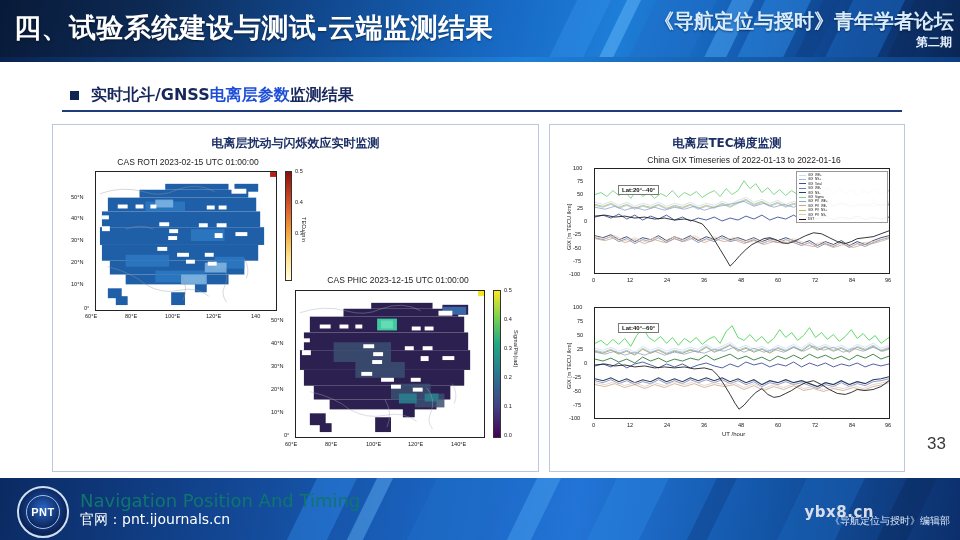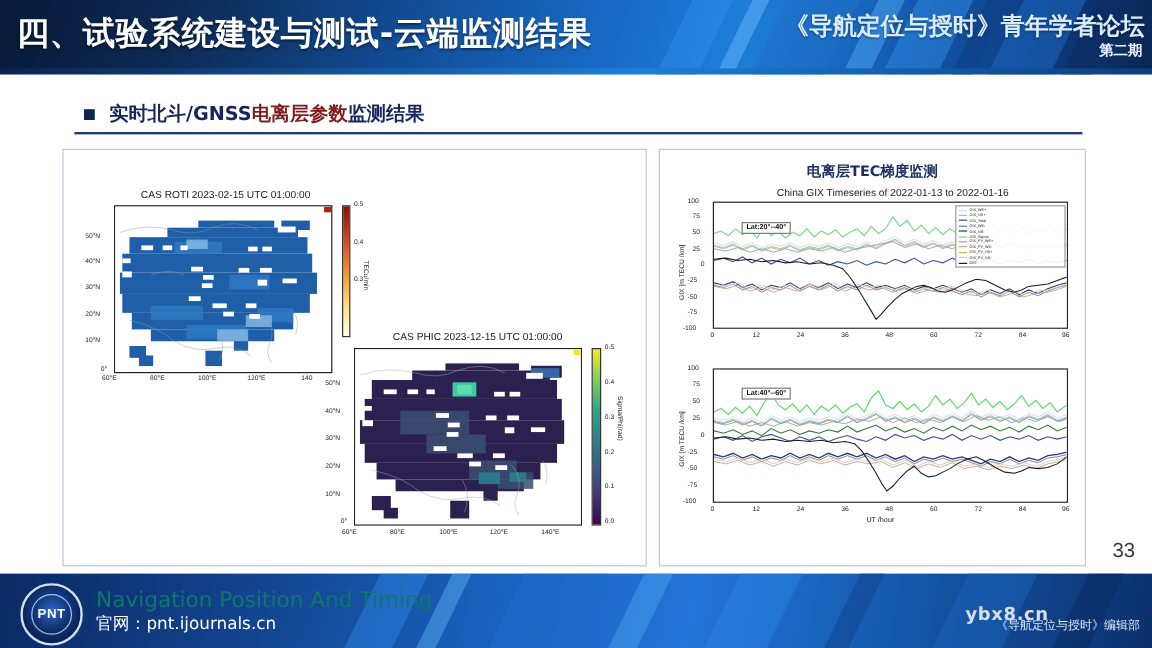--- a/index.html
+++ b/index.html
@@ -54,21 +54,21 @@
     display: flex; align-items: center; gap: 12px;
     border-bottom: 2px solid #1f3b7a;
   }
   .bullet-sq {
     width: 9px; height: 9px; background: #10254f; flex: 0 0 auto;
     margin-left: 8px;
   }
   .section-title { font-size: 16px; font-weight: 700; white-space: nowrap;
     font-family: "DejaVu Sans", sans-serif; }
   .seg-navy { color: #17275c; }
-  .seg-red  { color: #7f1d1d; }
+  .seg-red  { color: #1d4ed8; }
 
   
   .panel {
     position: absolute; background: #ffffff;
     border: 1px solid #b9c7e0;
   }
   .panel-left  { left: 52px;  top: 124px; width: 487px; height: 348px; }
   .panel-right { left: 549px; top: 124px; width: 356px; height: 348px; }
   .panel-title {
     text-align: center; font-size: 12px; font-weight: 700; color: #1b2f64;
@@ -109,21 +109,21 @@
 
   .lat-box {
     position: absolute; background: rgba(255,255,255,.85);
     border: .5px solid #7a7a7a; padding: 1px 3px;
     font-size: 6px; font-weight: 700; color: #111; white-space: nowrap;
     font-family: "Liberation Sans", sans-serif;
   }
 
   
   .page-num {
-    position: absolute; right: 14px; top: 449px;
+    position: absolute; right: 14px; top: 434px;
     font-size: 17px; color: #3a3a3a; font-family: "Liberation Sans", sans-serif;
   }
 
   
   .footer {
     position: absolute; left: 0; top: 478px; width: 960px; height: 62px;
     background: linear-gradient(100deg, #0b2a63 0%, #12448f 22%, #1a63c0 45%,
                                 #2274d6 60%, #1458ab 78%, #0c2f6b 100%);
     overflow: hidden;
   }
@@ -186,20 +186,21 @@
 </div>
 
 <div class="section-row">
   <span class="bullet-sq"></span>
   <span class="section-title">
     <span class="seg-navy">实时北斗/GNSS</span><span class="seg-red">电离层参数</span><span class="seg-navy">监测结果</span>
   </span>
 </div>
 
 <div class="panel panel-left">
+  <div class="panel-title">电离层扰动与闪烁效应实时监测</div>
 
   <div class="plot" style="left:10px; top:32px; width:250px; height:175px;">
     <div class="plot-title" style="left:0; top:0;">CAS  ROTI  2023-02-15 UTC 01:00:00</div>
     <div class="axes" style="left:32px; top:14px; width:182px; height:140px;">
       <svg class="mapcanvas" viewBox="0 0 182 140" preserveAspectRatio="none">
         <rect width="182" height="140" fill="#ffffff"></rect>
         <g fill="#1f5fa8">
           <rect x="12" y="26" width="150" height="14"></rect>
           <rect x="6" y="40" width="160" height="16"></rect>
           <rect x="4" y="56" width="166" height="18"></rect>

